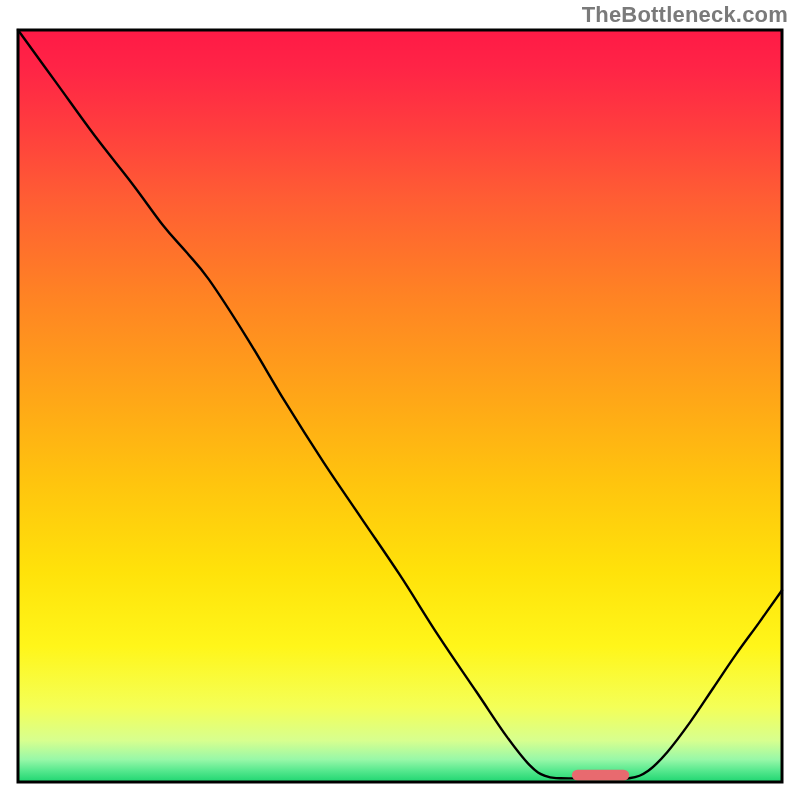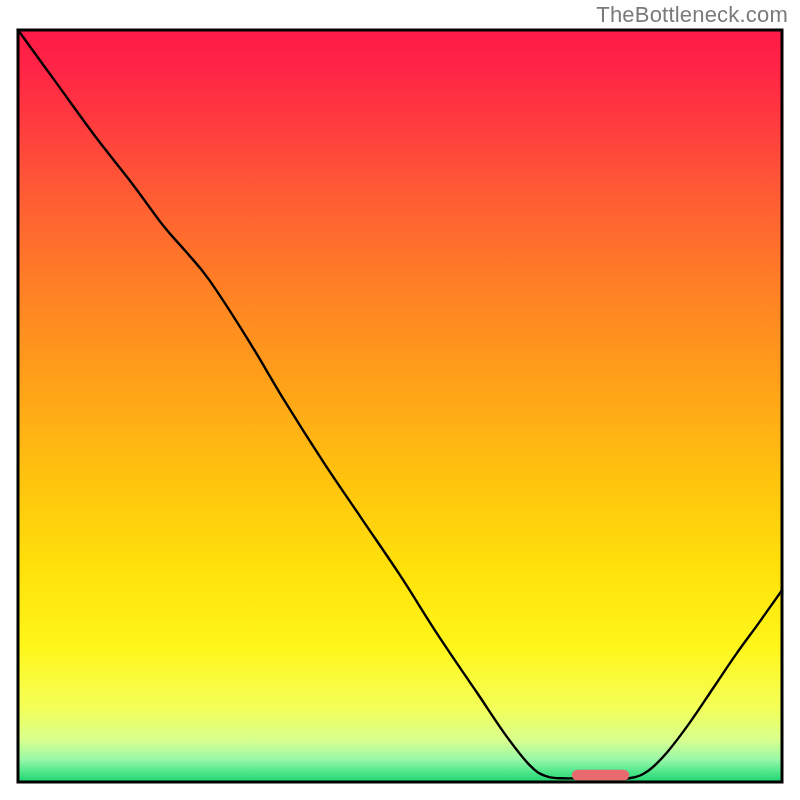--- a/index.html
+++ b/index.html
@@ -15,21 +15,21 @@
     position: relative;
     width: 800px;
     height: 800px;
   }
   #watermark {
     position: absolute;
     top: 2px;
     right: 12px;
     font-size: 22px;
     color: #7a7a7a;
-    font-weight: 400;
+    font-weight: 700;
     letter-spacing: 0.2px;
     user-select: none;
   }
   svg {
     display: block;
   }
 </style>
 </head>
 <body>
 

